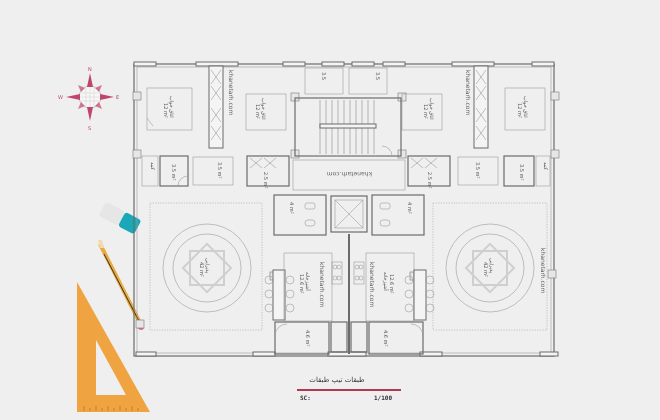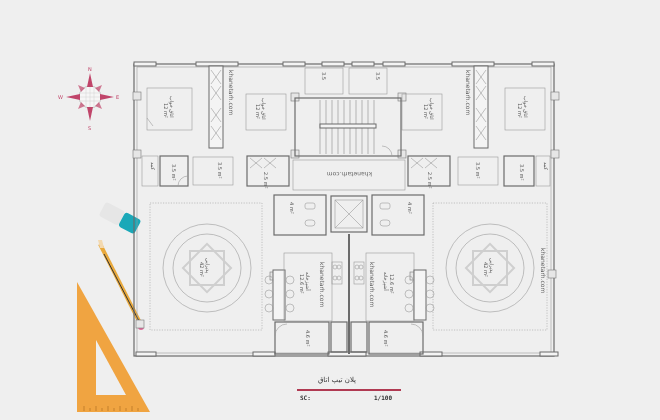--- a/index.html
+++ b/index.html
@@ -307,16 +307,16 @@
     <rect x="369" y="322" width="54" height="32" class="wall"></rect>
     <path d="M423 336 A12 12 0 0 0 411 324" class="thin"></path>
     <text class="lbl" transform="translate(384,330) rotate(90)">4.6 m²</text>
   </g>
   <g>
     <rect x="331" y="322" width="16" height="30" class="wall"></rect>
     <rect x="351" y="322" width="16" height="30" class="wall"></rect>
   </g>
 </svg>
 
-<div class="title">پلان تیپ اتاق</div>
+<div class="title">طبقات تیپ طبقات</div>
 <div class="rule"></div>
 <div class="sc">SC:</div>
 <div class="scv">1/100</div>
 
 </body></html>

